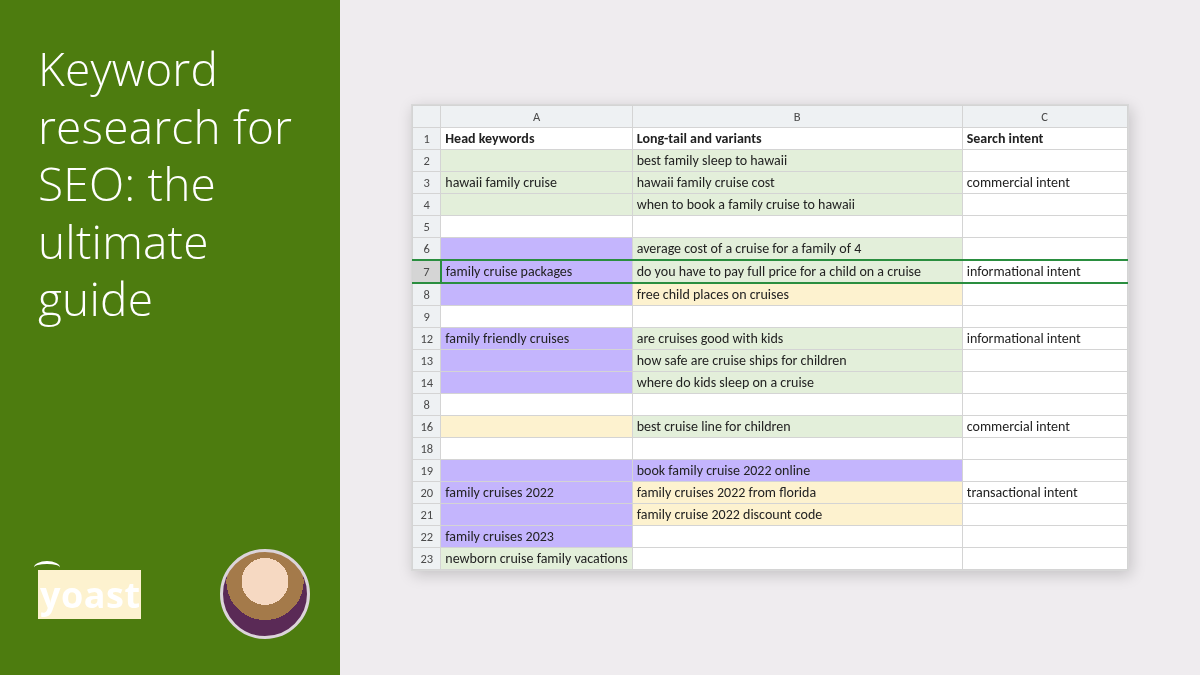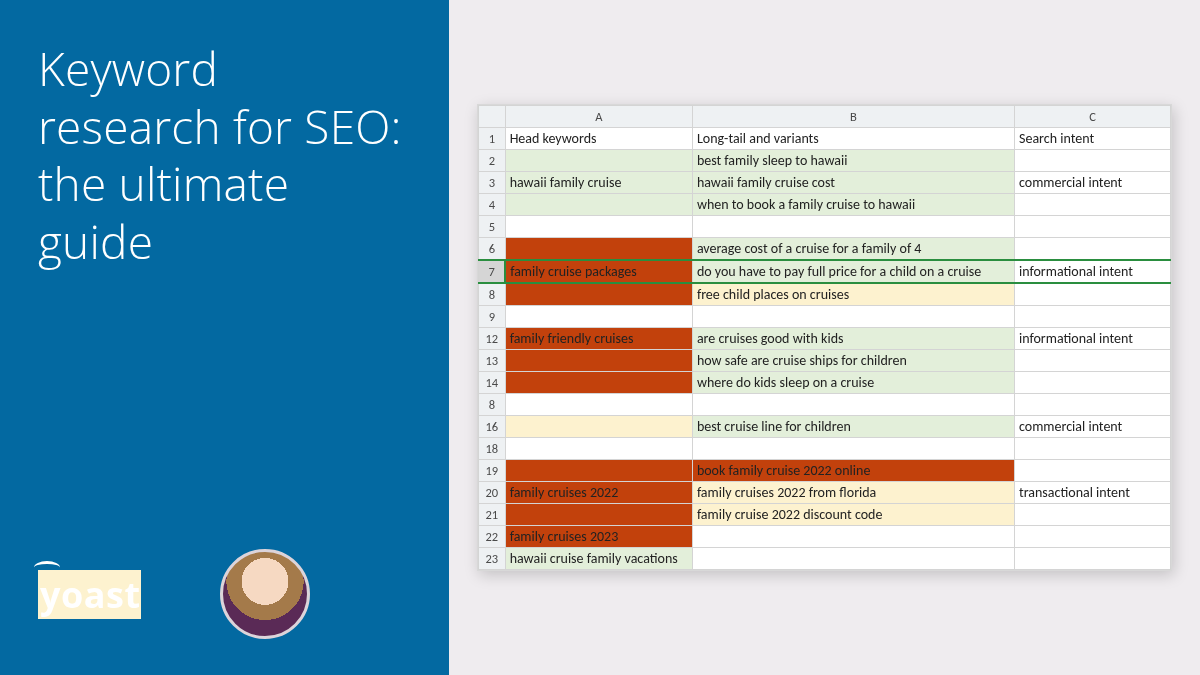--- a/index.html
+++ b/index.html
@@ -1,33 +1,33 @@
 <!DOCTYPE html>
 <html><head>
 <meta charset="utf-8">
 <style>
 *{margin:0;padding:0;box-sizing:border-box}
 body{width:1200px;height:675px;font-family:Calibri,'Segoe UI',Arial,sans-serif;background:#efecef;display:flex;overflow:hidden}
-.sidebar{width:449px;height:675px;background:#0369a1;padding:40px 38px;display:flex;flex-direction:column;color:#fff;position:relative}
+.sidebar{width:340px;height:675px;background:#4d7c0f;padding:40px 38px;display:flex;flex-direction:column;color:#fff;position:relative}
 .title{font-family:'Open Sans','Segoe UI',Arial,sans-serif;font-size:46px;font-weight:300;line-height:1.25;letter-spacing:.2px}
 .avatar{position:absolute;bottom:36px;left:220px;width:90px;height:90px;border-radius:50%;border:3px solid #dcd4da;background:radial-gradient(circle at 50% 35%,#f6d9c2 0 34%,#a47a4a 34% 56%,#5a2a56 56% 100%);overflow:hidden}
 .logo{position:absolute;bottom:56px;left:38px;display:flex;align-items:center;font-family:'Open Sans',Arial,sans-serif;font-weight:700;font-size:36px;letter-spacing:.5px;color:#fff}
 .logo .y{position:relative;padding-left:2px}
 .logo .y::before{content:"";position:absolute;top:-9px;left:-4px;width:26px;height:10px;border-top:3px solid #fff;border-radius:50% 50% 0 0}
 .main{flex:1;display:flex;align-items:center;justify-content:center;padding:26px 28px}
 .sheet{background:#fff;box-shadow:2px 4px 14px rgba(0,0,0,.18);border:1px solid #d8d8d8}
 table{border-collapse:collapse;table-layout:fixed}
 td{border:1px solid #d4d4d4;font-size:14px;line-height:20px;height:22px;padding:1px 4px 0 4px;white-space:nowrap;overflow:hidden;vertical-align:middle;color:#222}
 .corner{width:28px;background:#eef1f3}
 .rowh{width:28px;background:#eef1f3;color:#4a4a4a;text-align:center;font-size:12.5px}
 .rowh.sel{background:#d5d5d5;border-right:2px solid #2a8e3f}
 .colh{background:#eef1f3;color:#4a4a4a;text-align:center;font-size:12.5px;height:20px}
 .cA{width:190px}.cB{width:330px}.cC{width:165px}
-.hdr{font-weight:400}
-.g{background:#e3efda}.y{background:#fdf2cf}.r{background:#c2410c}
+.hdr{font-weight:700}
+.g{background:#e3efda}.y{background:#fdf2cf}.r{background:#c4b5fd}
 .selrow td{border-top:2px solid #2a8e3f;border-bottom:2px solid #2a8e3f}
 </style>
 </head>
 <body>
 
 <div class="sidebar">
   <h1 class="title">Keyword research for SEO: the ultimate guide</h1>
   <div class="avatar"></div>
   <div class="logo">
     <span class="y">yoast</span>
@@ -155,20 +155,20 @@
             <td class="cC"></td>
           </tr>
           <tr>
             <td class="rowh">22</td>
             <td class="cA r">family cruises 2023</td>
             <td class="cB"></td>
             <td class="cC"></td>
           </tr>
           <tr>
             <td class="rowh">23</td>
-            <td class="cA g">hawaii cruise family vacations</td>
+            <td class="cA g">newborn cruise family vacations</td>
             <td class="cB"></td>
             <td class="cC"></td>
           </tr>
         </tbody>
     </table>
   </div>
 </div>
 
 </body></html>

